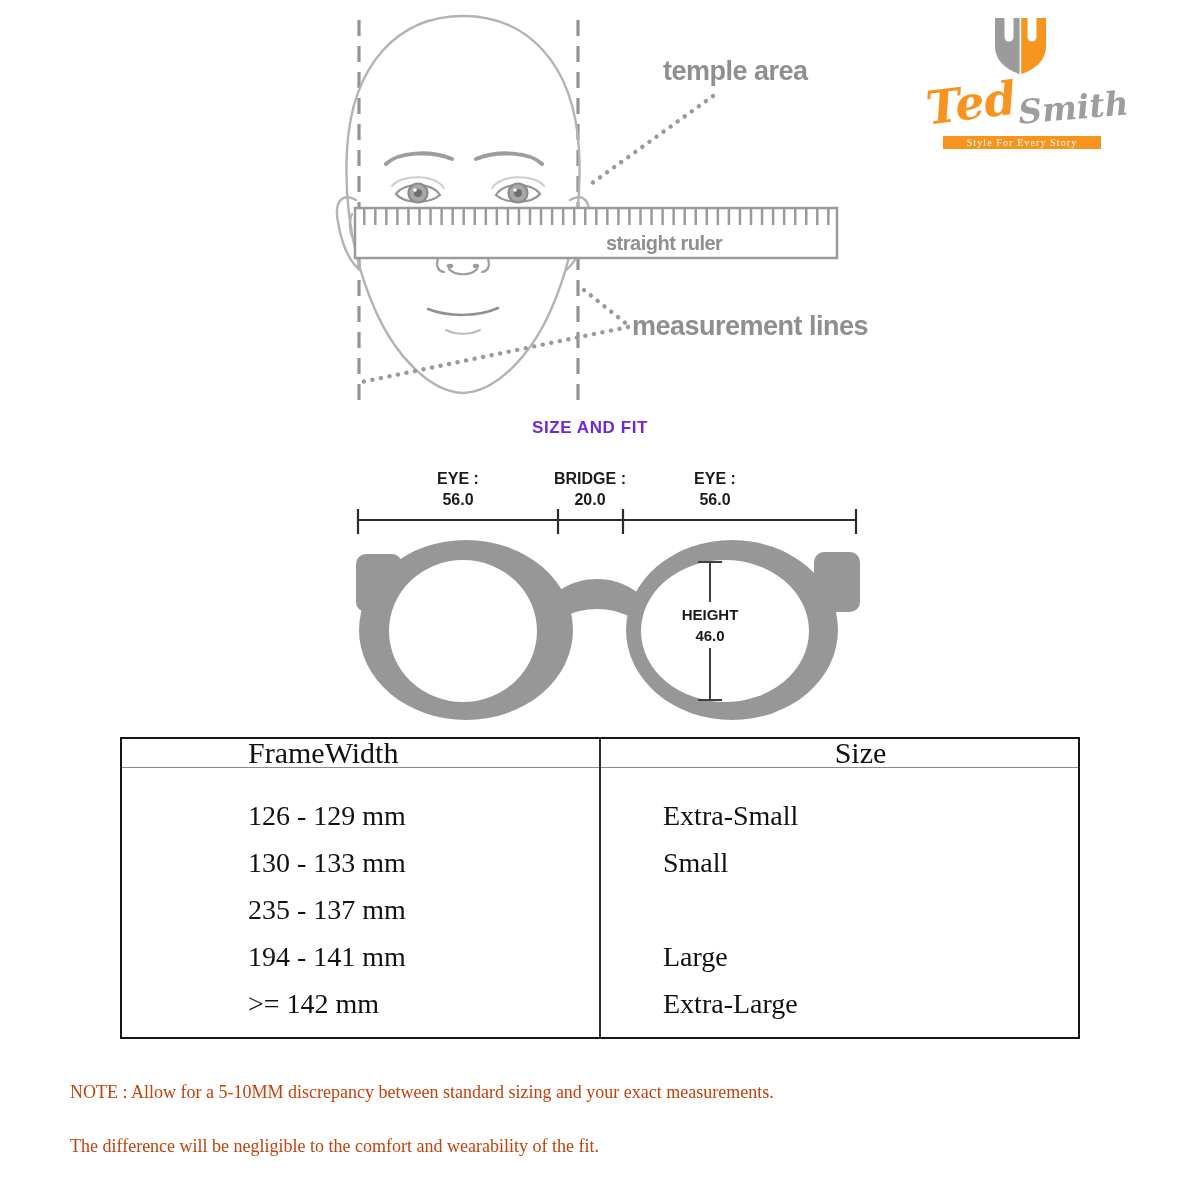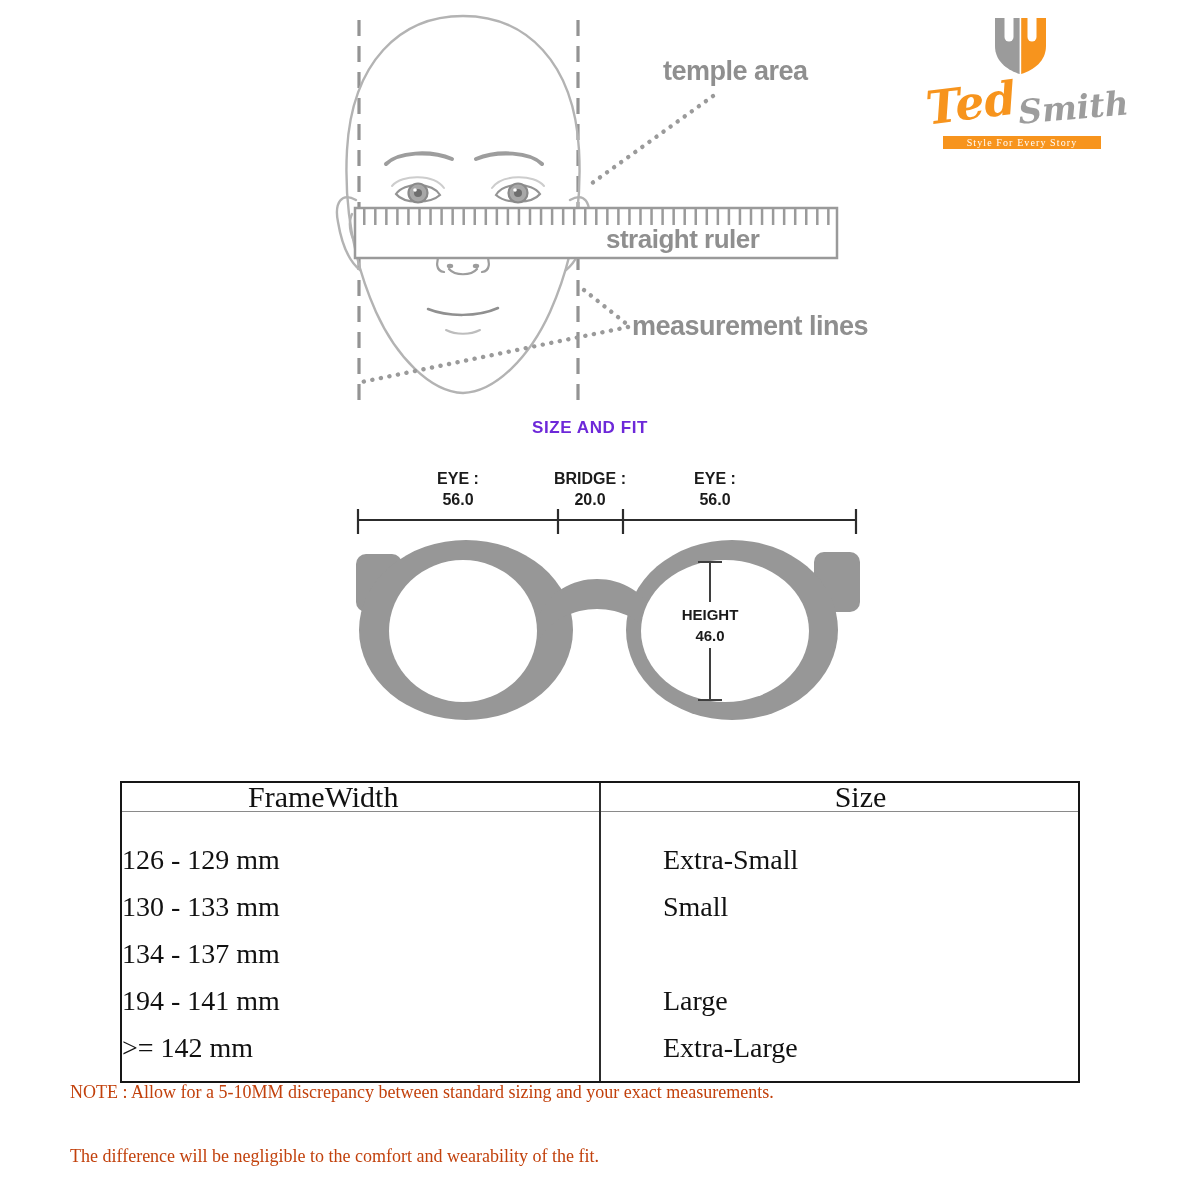--- a/index.html
+++ b/index.html
@@ -45,46 +45,46 @@
   .brand-banner {
     left:943px; top:136px; width:158px; height:13px; background:#f7941d;
     color:#ffffff; font-family:"Liberation Serif", serif; font-size:10px;
     line-height:13px; text-align:center; letter-spacing:1.1px; white-space:nowrap;
   }
 
   
   .size-table {
     left:120px; top:737px; width:960px; height:302px;
     border:2.5px solid #161616; background:#ffffff;
-    font-family:"Liberation Serif", serif; color:#111111;margin-top:44px;
+    font-family:"Liberation Serif", serif; color:#111111;
   }
   .size-table .v-divider {
     position:absolute; left:477px; top:0; bottom:0; width:2px; background:#2d2d2d;
   }
   .size-table .thead {
     display:flex; height:29px; align-items:center;
     border-bottom:1px solid #8a8a8a;
   }
   .size-table .th-frame {
     width:477px; padding-left:126px; font-size:30px;
   }
   .size-table .th-size {
     flex:1; text-align:center; padding-left:44px; font-size:30px;
   }
   .size-table .tbody { padding-top:24px; }
   .size-table .tr { display:flex; height:47px; align-items:center; }
-  .size-table .td-frame { width:477px; font-size:28px; }
+  .size-table .td-frame { width:477px; padding-left:126px; font-size:28px; }
   .size-table .td-size { flex:1; padding-left:64px; font-size:28px; }
 
   
   .note {
     left:70px; top:1077px; font-family:"Liberation Serif", serif;
     font-size:18px; color:#c2410c; line-height:30px;
   }
-  .note .note-line + .note-line { margin-top:34px; }
+  .note .note-line + .note-line { margin-top:24px; }
 </style>
 </head>
 <body>
 
 <div class="canvas">
 
   <svg class="abs" style="left:0;top:0;z-index:1" width="1200" height="740" viewBox="0 0 1200 740">
 
     <g stroke="#939393" stroke-width="3.2" stroke-dasharray="16 10">
       <line x1="359" y1="20" x2="359" y2="401"></line>
@@ -164,21 +164,21 @@
       <ellipse cx="369" cy="93" rx="84" ry="71" fill="#ffffff"></ellipse>
     </g>
 
     <g stroke="#3f3f3f" stroke-width="2" fill="none">
       <path d="M 698,562 h 24 M 698,700 h 24 M 710,562 v 138"></path>
     </g>
   </svg>
 
   <div class="abs sketch-label" style="left:663px;top:56px;z-index:2">temple area</div>
 
-  <div class="abs sketch-label" style="left:606px;top:224px;z-index:2;font-size:26px">straight ruler</div>
+  <div class="abs sketch-label" style="left:606px;top:232px;z-index:2;font-size:20px">straight ruler</div>
 
   <div class="abs sketch-label" style="left:632px;top:311px;z-index:2">measurement lines</div>
 
   <div class="abs fit-title">SIZE AND FIT</div>
 
   <div class="abs measure-block" style="left:398px;top:468px">
     <div>EYE :</div>
     <div>56.0</div>
   </div>
   <div class="abs measure-block" style="left:530px;top:468px">
@@ -214,21 +214,21 @@
     <div class="tbody">
       <div class="tr">
         <div class="td-frame">126 - 129 mm</div>
         <div class="td-size">Extra-Small</div>
       </div>
       <div class="tr">
         <div class="td-frame">130 - 133 mm</div>
         <div class="td-size">Small</div>
       </div>
       <div class="tr">
-        <div class="td-frame">134 - 137 mm</div>
+        <div class="td-frame">235 - 137 mm</div>
       </div>
       <div class="tr">
         <div class="td-frame">194 - 141 mm</div>
         <div class="td-size">Large</div>
       </div>
       <div class="tr">
         <div class="td-frame">&gt;= 142 mm</div>
         <div class="td-size">Extra-Large</div>
       </div>
     </div>

